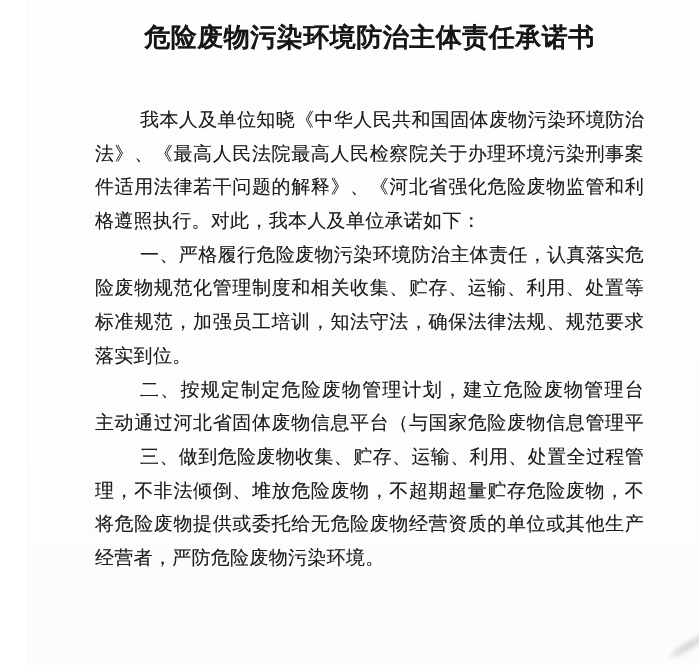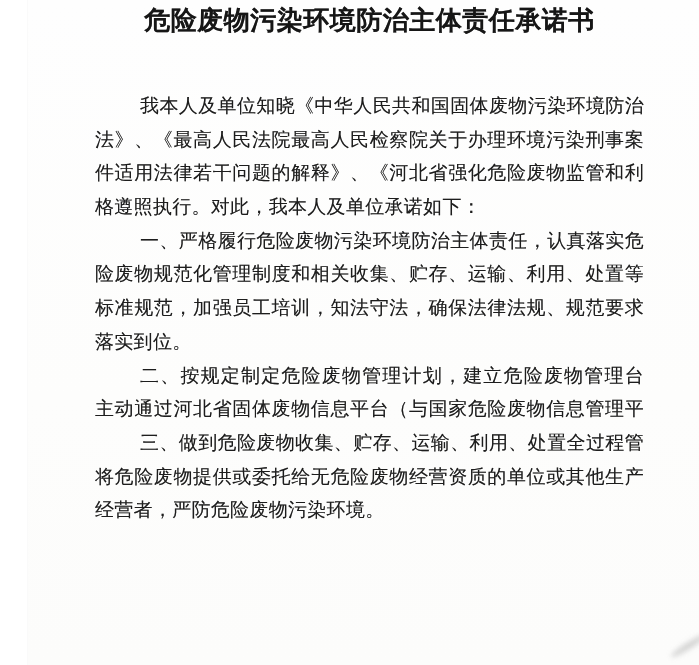--- a/index.html
+++ b/index.html
@@ -23,35 +23,35 @@
     position: absolute;
     left: 0; top: 0;
     width: 28px; height: 665px;
     background: #ffffff;
     border-right: 1px solid rgba(0,0,0,0.02);
   }
 
   .title {
     position: absolute;
     left: 95px;
-    top: 3px;
+    top: 20px;
     width: 549px;
     text-align: center;
     font-size: 26px;
     font-weight: bold;
     letter-spacing: 0.5px;
     color: #161616;
     text-shadow: 0 0 0.5px rgba(0,0,0,0.55);
     white-space: nowrap;
   }
 
   .doc-body {
     position: absolute;
     left: 95px;
-    top: 89px;
+    top: 103px;
     width: 549px;
     color: #1d1d1d;
   }
 
   .line {
     height: 33.7px;
     line-height: 33.7px;
     font-size: 19px;
     letter-spacing: 0.3px;
     text-align: justify;
@@ -97,18 +97,19 @@
 
     <div class="line first">一、严格履行危险废物污染环境防治主体责任，认真落实危</div>
     <div class="line">险废物规范化管理制度和相关收集、贮存、运输、利用、处置等</div>
     <div class="line">标准规范，加强员工培训，知法守法，确保法律法规、规范要求</div>
     <div class="line last">落实到位。</div>
 
     <div class="line first">二、按规定制定危险废物管理计划，建立危险废物管理台账，</div>
     <div class="line">主动通过河北省固体废物信息平台（与国家危险废物信息管理平</div>
 
     <div class="line first">三、做到危险废物收集、贮存、运输、利用、处置全过程管</div>
+    <div class="line">理，不非法倾倒、堆放危险废物，不超期超量贮存危险废物，不</div>
     <div class="line">将危险废物提供或委托给无危险废物经营资质的单位或其他生产</div>
     <div class="line last">经营者，严防危险废物污染环境。</div>
   </div>
 
   <div class="smudge"></div>
 </div>
 
 </body></html>

